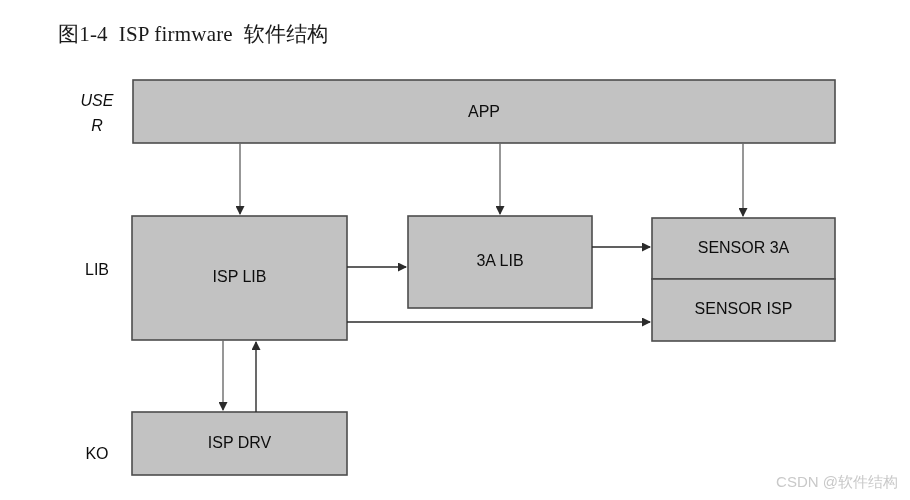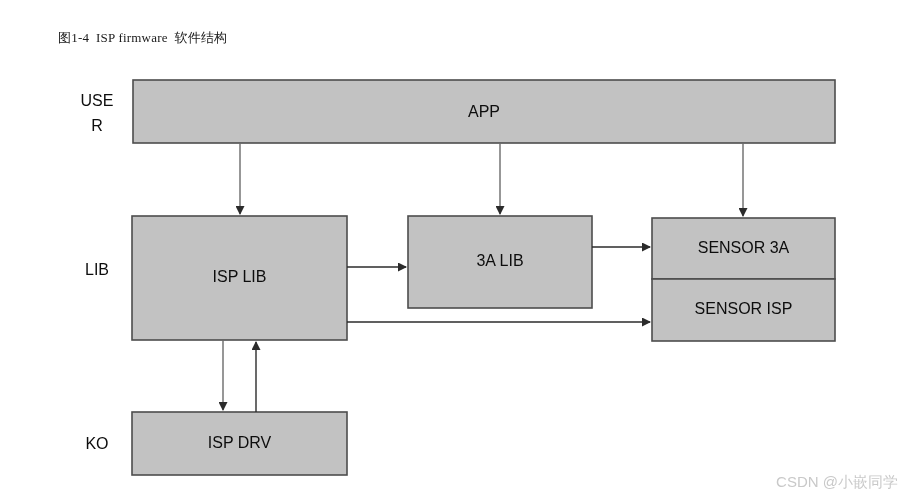--- a/index.html
+++ b/index.html
@@ -10,23 +10,23 @@
   body {
     width: 910px;
     height: 500px;
     position: relative;
     overflow: hidden;
     font-family: "Liberation Sans", sans-serif;
   }
   #figure-title {
     position: absolute;
     left: 58px;
-    top: 29px;
+    top: 20px;
     font-family: "Liberation Serif", serif;
-    font-size: 13px;
+    font-size: 21px;
     color: #1a1a1a;
     white-space: pre;
     letter-spacing: 0.2px;
   }
   .layer-label {
     position: absolute;
     font-family: "Liberation Sans", sans-serif;
     font-size: 16px;
     color: #0d0d0d;
     text-align: center;
@@ -54,25 +54,25 @@
     font-size: 15px;
     color: #c9c9c9;
     white-space: pre;
   }
 </style>
 </head>
 <body>
 
 <div id="figure-title">图1-4  ISP firmware  软件结构</div>
 
-<div class="layer-label" style="top:88px;"><span>USE</span><br><span>R</span></div>
+<div class="layer-label" style="top:88px;font-style:italic;"><span>USE</span><br><span>R</span></div>
 
 <div class="layer-label" style="top:257px;">LIB</div>
 
-<div class="layer-label" style="top:431px;">KO</div>
+<div class="layer-label" style="top:441px;">KO</div>
 
 <svg id="diagram-svg" width="910" height="500">
   <defs>
     <marker id="arrowhead" markerWidth="9" markerHeight="9" refX="8" refY="4.5" orient="auto" markerUnits="userSpaceOnUse">
       <path d="M0,0 L9,4.5 L0,9 z" fill="#2b2b2b"></path>
     </marker>
   </defs>
 
   <rect x="133" y="80" width="702" height="63" fill="#c2c2c2" stroke="#4d4d4d" stroke-width="1.6"></rect>
   <text class="box-text" x="484" y="112.5">APP</text>
@@ -102,13 +102,13 @@
 
   <line x1="592" y1="247" x2="650" y2="247" stroke="#2b2b2b" stroke-width="1.4" marker-end="url(#arrowhead)"></line>
 
   <line x1="347" y1="322" x2="650" y2="322" stroke="#2b2b2b" stroke-width="1.4" marker-end="url(#arrowhead)"></line>
 
   <line x1="223" y1="340" x2="223" y2="410" stroke="#6b6b6b" stroke-width="1.4" marker-end="url(#arrowhead)"></line>
 
   <line x1="256" y1="412" x2="256" y2="342" stroke="#2b2b2b" stroke-width="1.4" marker-end="url(#arrowhead)"></line>
 </svg>
 
-<div id="watermark">CSDN @小嵌同学</div>
+<div id="watermark">CSDN @软件结构</div>
 
 </body></html>

